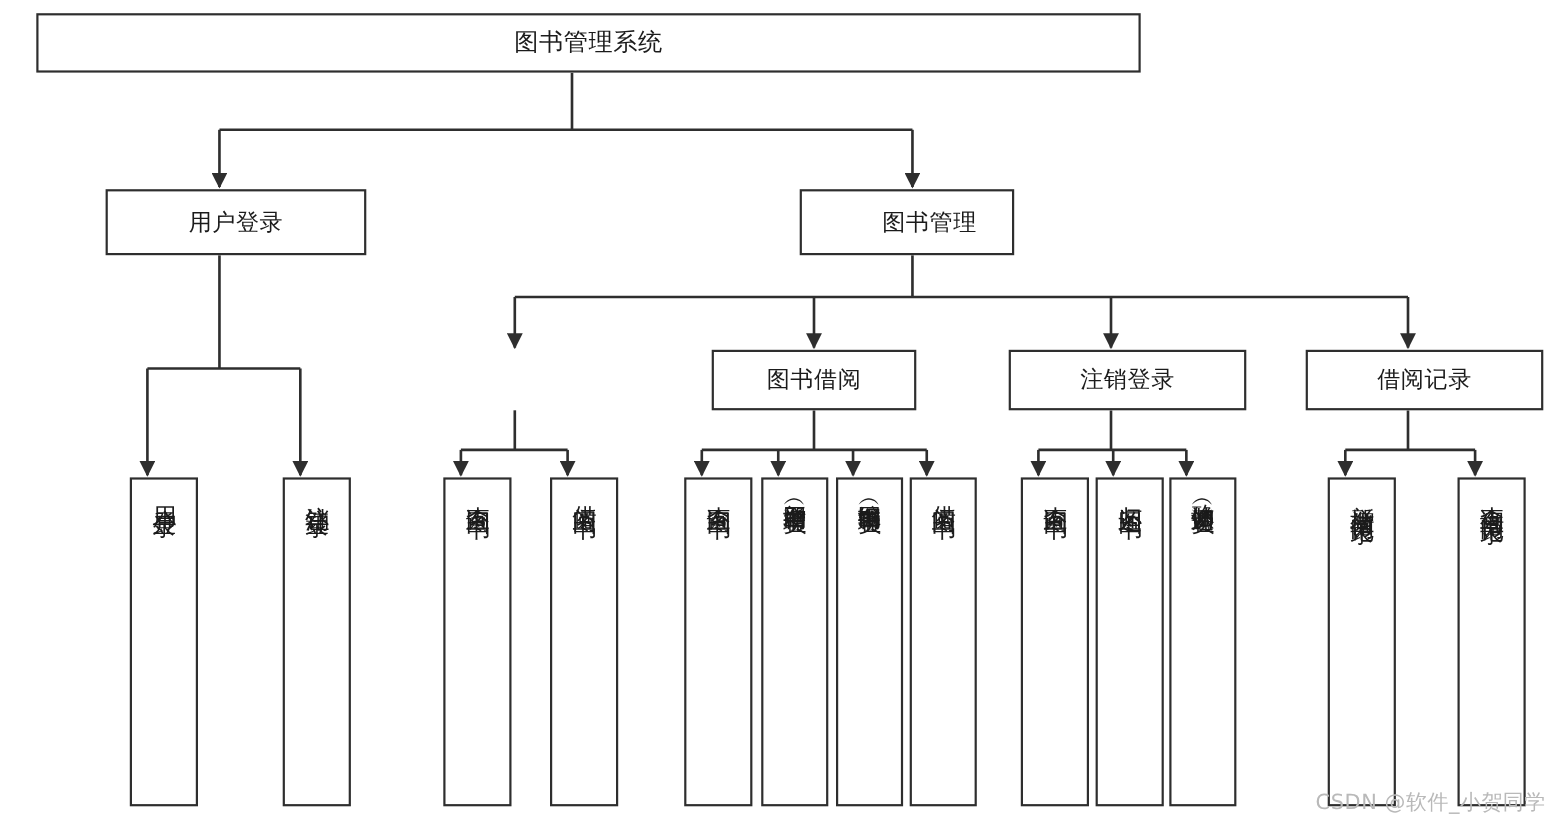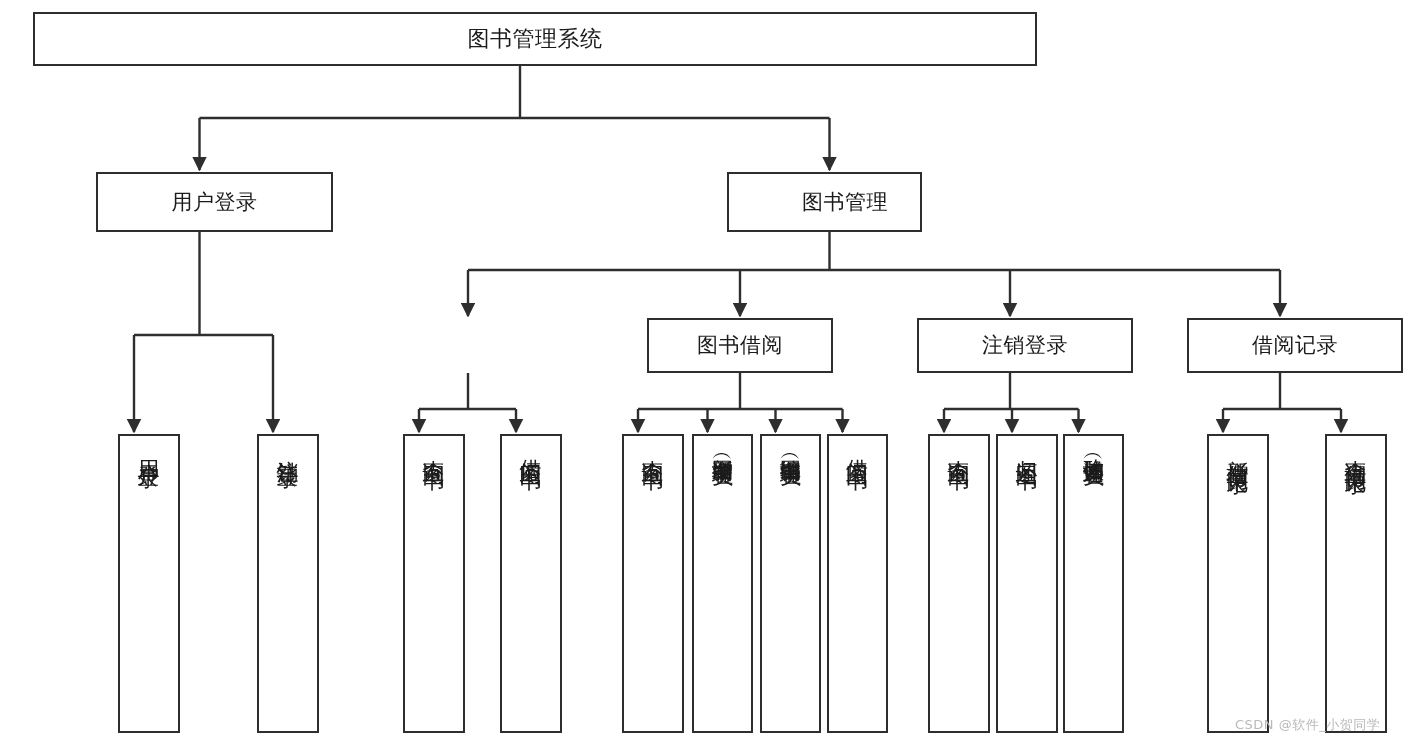--- a/index.html
+++ b/index.html
@@ -64,25 +64,24 @@
     line-height: 1.05;
     letter-spacing: 3px;
     white-space: nowrap;
   }
   .node.v.tall .node-label {
     font-size: 21px;
     letter-spacing: 1px;
   }
   .watermark {
     position: absolute;
-    font-size: 13px;
+    font-size: 19px;
     color: #b9b9b9;
     white-space: nowrap;
     letter-spacing: 0.5px;
-    margin-left: 39px;
   }
 </style>
 </head>
 <body>
 
 <div id="canvas">
 
   <svg id="links" viewBox="0 0 1405 747" xmlns="http://www.w3.org/2000/svg">
     <defs>
       <marker id="arrowhead" viewBox="0 0 10 10" refX="9" refY="5" markerWidth="6" markerHeight="6" orient="auto-start-reverse">

